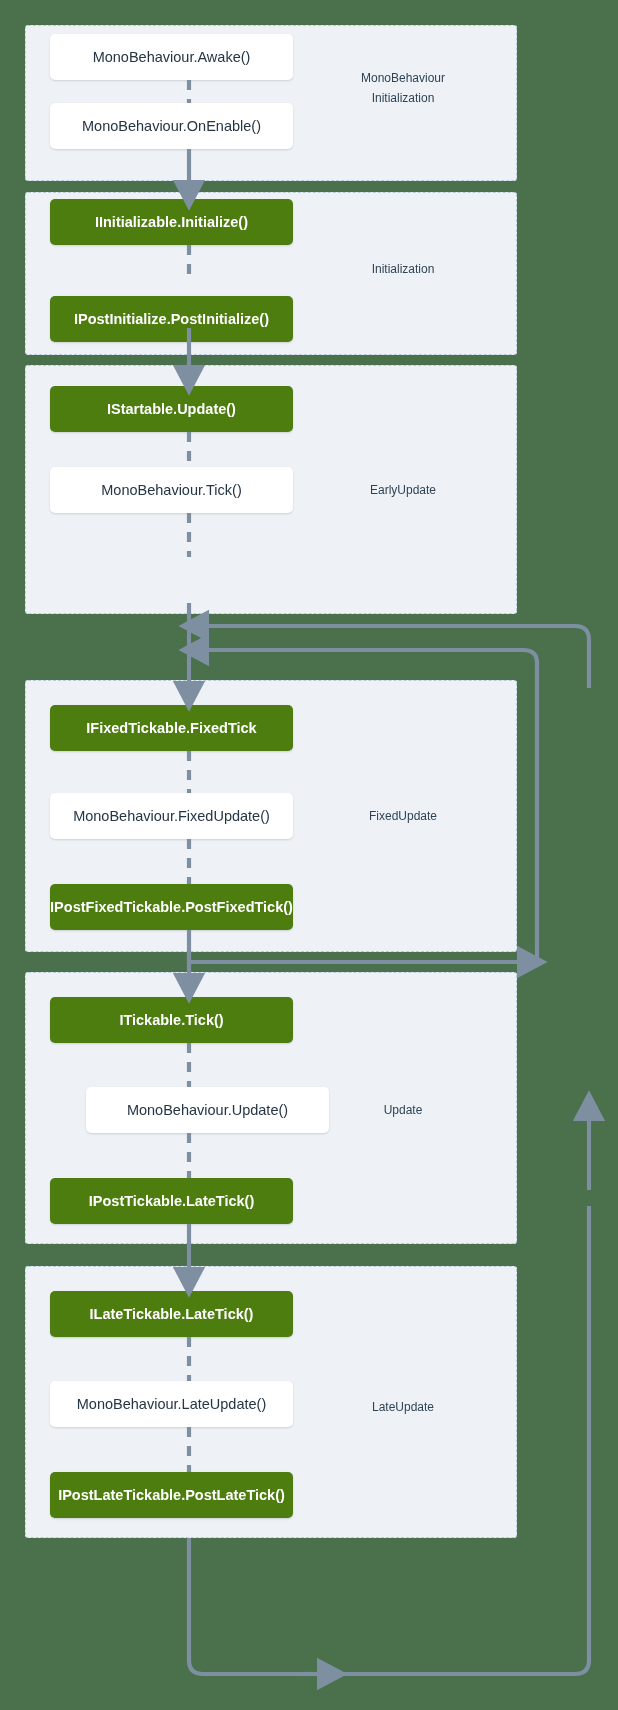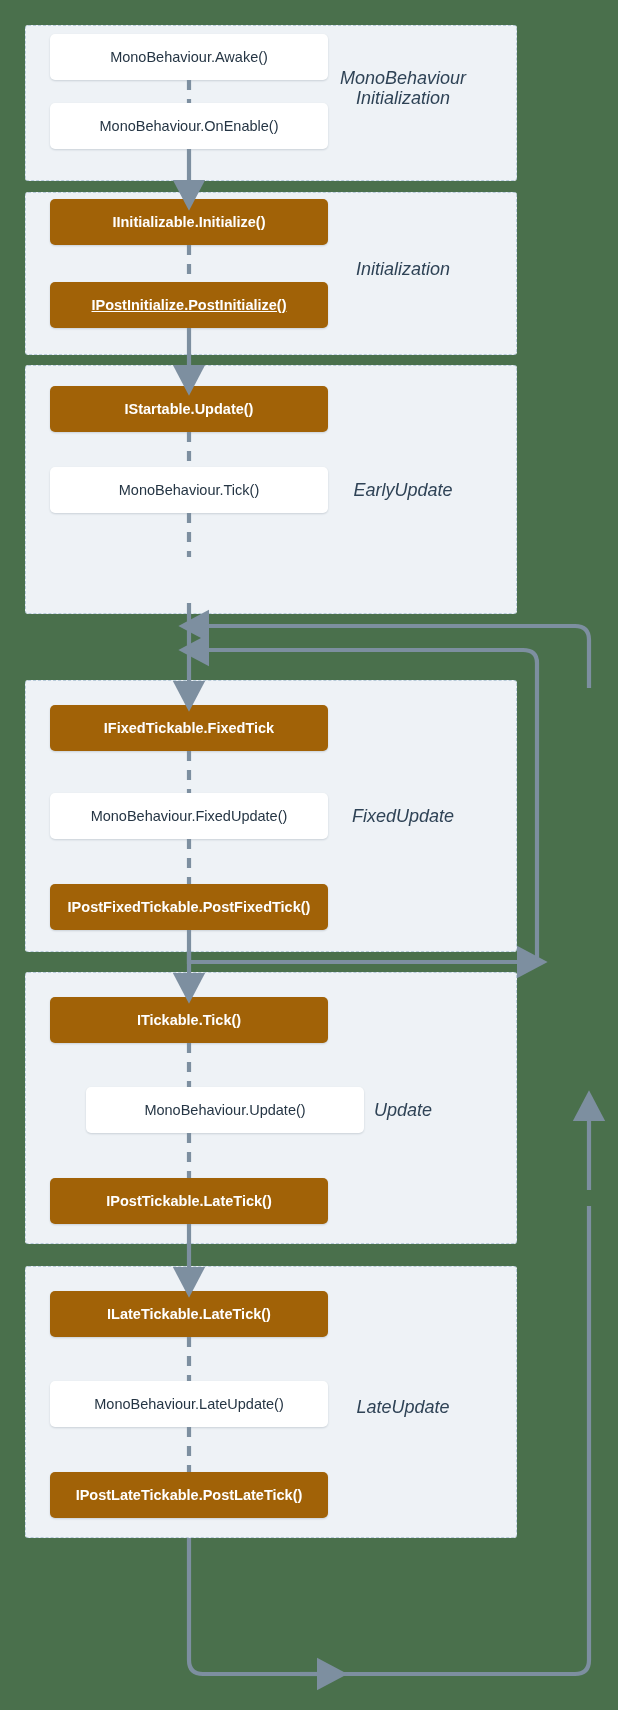--- a/index.html
+++ b/index.html
@@ -15,55 +15,54 @@
   .section{
     position:absolute;
     background:#eef2f6;
     border:1.5px dashed #b9ccdb;
     border-radius:3px;
     box-sizing:border-box;
   }
   .section-label{
     position:absolute;
     color:#2f4356;
-    font-size:18px;
+    font-size:12px;
     text-align:center;
     line-height:20px;
     white-space:pre-line;
     width:150px;
-    font-style:italic;
   }
   .node{
     position:absolute;
     left:50px;
-    width:278px;
+    width:243px;
     height:46px;
     border-radius:5px;
     display:flex;align-items:center;justify-content:center;
     font-size:14.5px;
     box-sizing:border-box;
     box-shadow:0 1px 2px rgba(40,60,80,.18);
   }
   .node.white{background:#ffffff;color:#253544;font-weight:400;}
-  .node.blue{background:#a16207;color:#ffffff;font-weight:bold;}
+  .node.blue{background:#4d7c0f;color:#ffffff;font-weight:bold;}
 </style>
 </head>
 <body>
 
 <div id="stage">
 
   <div class="section" style="left:25px;top:25px;width:492px;height:156px;"></div>
   <div class="node white" style="top:34px;">MonoBehaviour.Awake()</div>
   <div class="node white" style="top:103px;">MonoBehaviour.OnEnable()</div>
   <div class="section-label" style="left:328px;top:68px;">MonoBehaviour
 Initialization</div>
 
   <div class="section" style="left:25px;top:192px;width:492px;height:163px;"></div>
   <div class="node blue" style="top:199px;">IInitializable.Initialize()</div>
-  <div class="node blue" style="top:282px;text-decoration:underline;">IPostInitialize.PostInitialize()</div>
+  <div class="node blue" style="top:296px;">IPostInitialize.PostInitialize()</div>
   <div class="section-label" style="left:328px;top:259px;">Initialization</div>
 
   <div class="section" style="left:25px;top:365px;width:492px;height:249px;"></div>
   <div class="node blue" style="top:386px;">IStartable.Update()</div>
   <div class="node white" style="top:467px;">MonoBehaviour.Tick()</div>
   <div class="section-label" style="left:328px;top:480px;">EarlyUpdate</div>
 
   <div class="section" style="left:25px;top:680px;width:492px;height:272px;"></div>
   <div class="node blue" style="top:705px;text-align:center;">IFixedTickable.FixedTick</div>
   <div class="node white" style="top:793px;">MonoBehaviour.FixedUpdate()</div>

